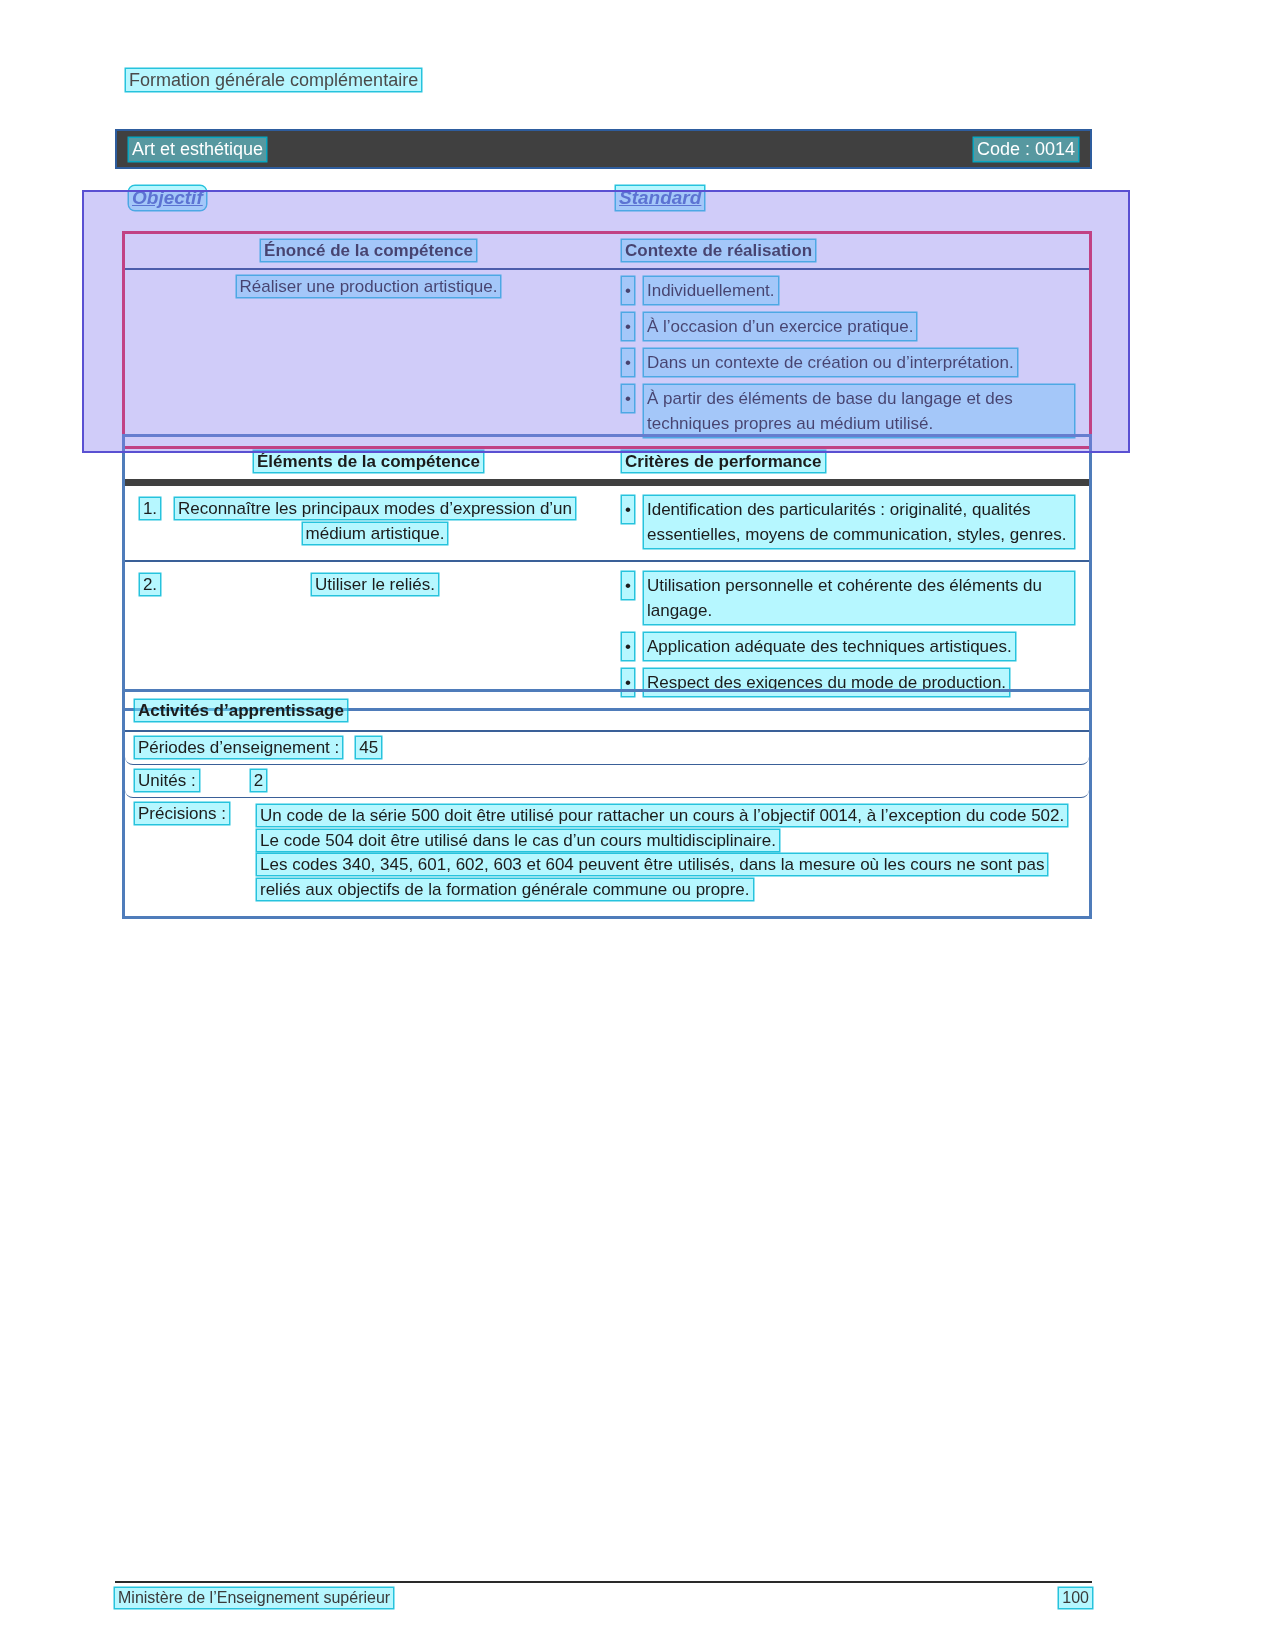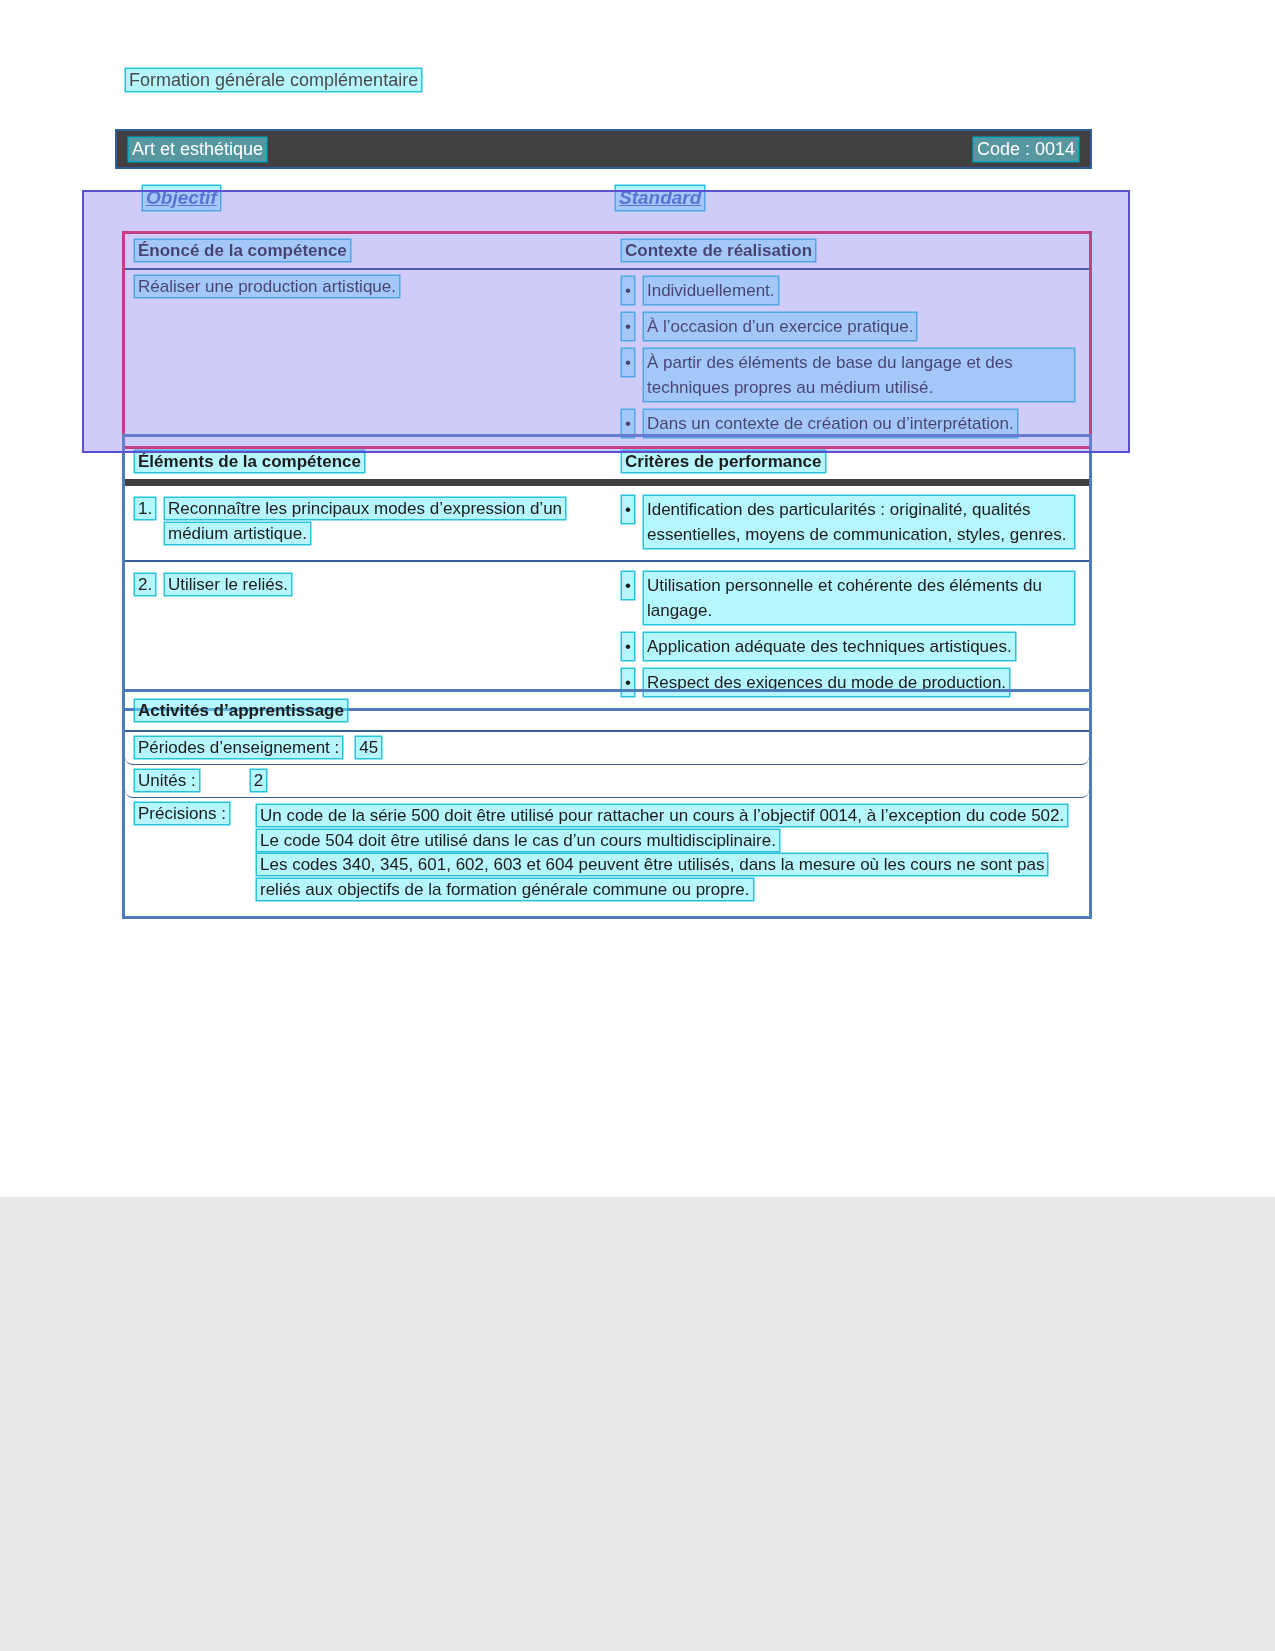--- a/index.html
+++ b/index.html
@@ -1,21 +1,21 @@
 <!DOCTYPE html>
 <html><head>
 <meta charset="utf-8">
 <style>
   * { margin:0; padding:0; box-sizing:border-box; }
   html,body { background:#e8e8e8; }
   body { font-family:"Liberation Sans", sans-serif; }
 
   .page {
     position:relative;
-    width:1275px; height:1197px;
+    width:1275px; height:1651px;
     background:#ffffff;
     margin:0 auto;
     overflow:hidden;
     color:#1c1c1c;
     font-size:17px;
   }
 
   
   .hl {
     background:rgba(110,240,255,.5);
@@ -39,27 +39,27 @@
     padding:0 12px;
     color:#ffffff; font-size:18px;
   }
 
   .col-headings { position:absolute; left:115px; top:186px; width:977px; height:26px; }
   .col-heading {
     position:absolute; top:0;
     font-size:19px; font-weight:bold; font-style:italic;
     color:#3f6bbf; text-decoration:underline;
   }
-  .col-heading.left  { left:28px; }
+  .col-heading.left  { left:14px;border-radius:6px; }
   .col-heading.right { left:501px; }
 
   
   .doc-table { position:absolute; left:122px; width:970px; background:transparent; }
   .t-row { display:flex; }
-  .cell-left  { width:487px; padding:7px 10px; }
+  .cell-left  { width:487px; padding:7px 10px;text-align:center; }
   .cell-right { flex:1; padding:7px 10px; }
   .t-head { font-weight:bold; }
 
   .comp-table { top:231px; border:3px solid #e6183c; }
   .comp-table .t-head { border-bottom:2px solid #24477e; }
   .comp-table .t-body { min-height:136px; align-items:flex-start; }
 
   .elem-table { top:434px; border:3px solid #4f7cba; }
   .elem-table .t-head { border-bottom:7px solid #404040;margin-top:8px; }
   .elem-table .e-row { border-bottom:2px solid #3a6098; }
@@ -143,25 +143,25 @@
           <li>
             <span class="hl bullet"></span>
             <span class="hl txt">Individuellement.</span>
           </li>
           <li>
             <span class="hl bullet"></span>
             <span class="hl txt">À l’occasion d’un exercice pratique.</span>
           </li>
           <li>
             <span class="hl bullet"></span>
+            <span class="hl txt">Dans un contexte de création ou d’interprétation.</span>
+          </li>
+          <li>
+            <span class="hl bullet"></span>
             <span class="hl txt">À partir des éléments de base du langage et des techniques propres au médium utilisé.</span>
-          </li>
-          <li>
-            <span class="hl bullet"></span>
-            <span class="hl txt">Dans un contexte de création ou d’interprétation.</span>
           </li>
         </ul>
       </div>
     </div>
   </div>
 
   <div class="doc-table elem-table">
     <div class="t-row t-head">
       <div class="cell-left">
         <span class="hl">Éléments de la compétence</span>

